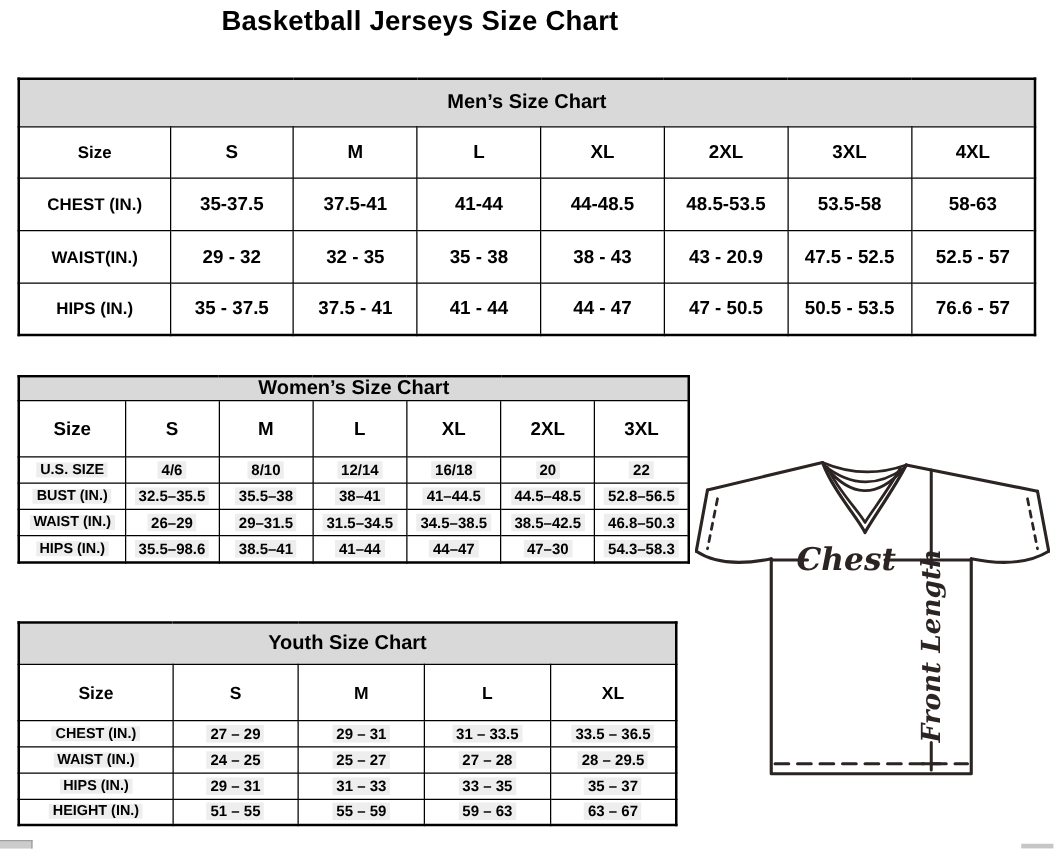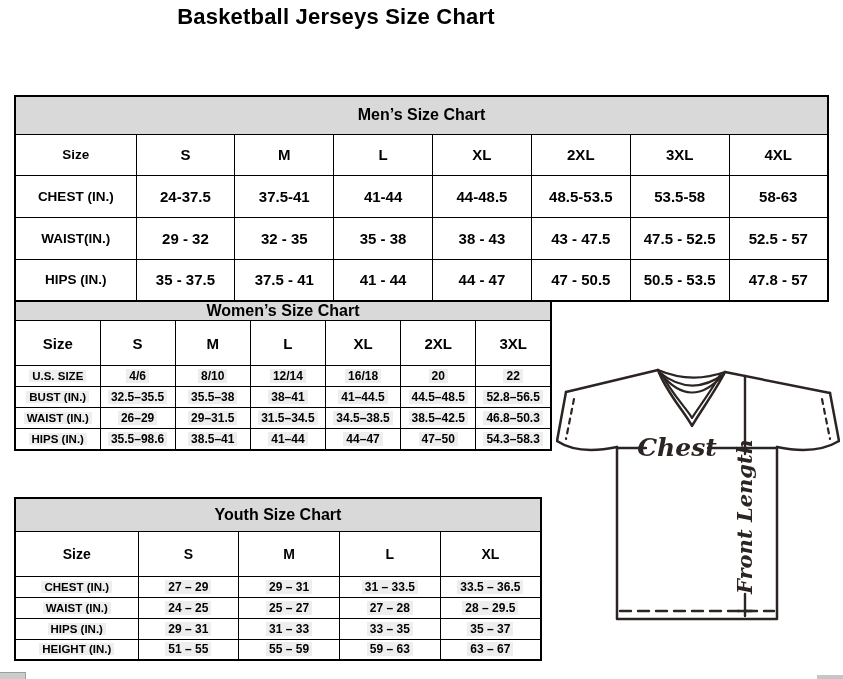--- a/index.html
+++ b/index.html
@@ -6,21 +6,21 @@
   .page{position:relative;width:843px;height:679px;background:#ffffff;overflow:hidden;
         font-family:"Liberation Sans",sans-serif;color:#000;}
   .title{position:absolute;left:0;top:4px;width:672px;text-align:center;
          font-size:22px;font-weight:bold;letter-spacing:0.2px;}
   table.chart{position:absolute;border-collapse:collapse;table-layout:fixed;
               background:#fff;border:2px solid #000;font-weight:bold;}
   table.chart th,table.chart td{border:1px solid #000;text-align:center;
               vertical-align:middle;padding:0;overflow:hidden;white-space:nowrap;}
   tr.chart-header td{background:#d9d9d9;font-size:16px;}
   
-  #mens{left:14px;top:62px;width:815px;margin-top:33px;}
+  #mens{left:14px;top:62px;width:815px;}
   #mens tr.chart-header{height:38px;}
   #mens tr.size-row{height:41px;font-size:15px;}
   #mens tr.data-row{height:42px;font-size:15px;}
   #mens td.row-label{font-size:13.5px;}
   
   #womens{left:14px;top:300px;width:538px;}
   #womens tr.chart-header{height:17px;}
   #womens tr.size-row{height:45px;font-size:15px;}
   #womens tr.data-row{height:21px;font-size:12px;padding-left:32px;}
   #womens td.row-label{font-size:11.5px;}
@@ -67,47 +67,47 @@
       <td>S</td>
       <td>M</td>
       <td>L</td>
       <td>XL</td>
       <td>2XL</td>
       <td>3XL</td>
       <td>4XL</td>
     </tr>
     <tr class="data-row">
       <td class="row-label">CHEST (IN.)</td>
-      <td>24-37.5</td>
+      <td>35-37.5</td>
       <td>37.5-41</td>
       <td>41-44</td>
       <td>44-48.5</td>
       <td>48.5-53.5</td>
       <td>53.5-58</td>
       <td>58-63</td>
     </tr>
     <tr class="data-row">
       <td class="row-label">WAIST(IN.)</td>
       <td>29 - 32</td>
       <td>32 - 35</td>
       <td>35 - 38</td>
       <td>38 - 43</td>
-      <td>43 - 47.5</td>
+      <td>43 - 20.9</td>
       <td>47.5 - 52.5</td>
       <td>52.5 - 57</td>
     </tr>
     <tr class="data-row">
       <td class="row-label">HIPS (IN.)</td>
       <td>35 - 37.5</td>
       <td>37.5 - 41</td>
       <td>41 - 44</td>
       <td>44 - 47</td>
       <td>47 - 50.5</td>
       <td>50.5 - 53.5</td>
-      <td>47.8 - 57</td>
+      <td>76.6 - 57</td>
     </tr>
   </tbody>
     </table>
 
   <table class="chart" id="womens">
     <colgroup>
         <col style="width:85px">
         <col>
         <col>
         <col>
@@ -154,21 +154,21 @@
       <td><span class="hl">34.5–38.5</span></td>
       <td><span class="hl">38.5–42.5</span></td>
       <td><span class="hl">46.8–50.3</span></td>
     </tr>
     <tr class="data-row">
       <td class="row-label"><span class="hl">HIPS (IN.)</span></td>
       <td><span class="hl">35.5–98.6</span></td>
       <td><span class="hl">38.5–41</span></td>
       <td><span class="hl">41–44</span></td>
       <td><span class="hl">44–47</span></td>
-      <td><span class="hl">47–50</span></td>
+      <td><span class="hl">47–30</span></td>
       <td><span class="hl">54.3–58.3</span></td>
     </tr>
   </tbody>
     </table>
 
   <table class="chart" id="youth">
     <colgroup>
         <col style="width:123px">
         <col>
         <col>

